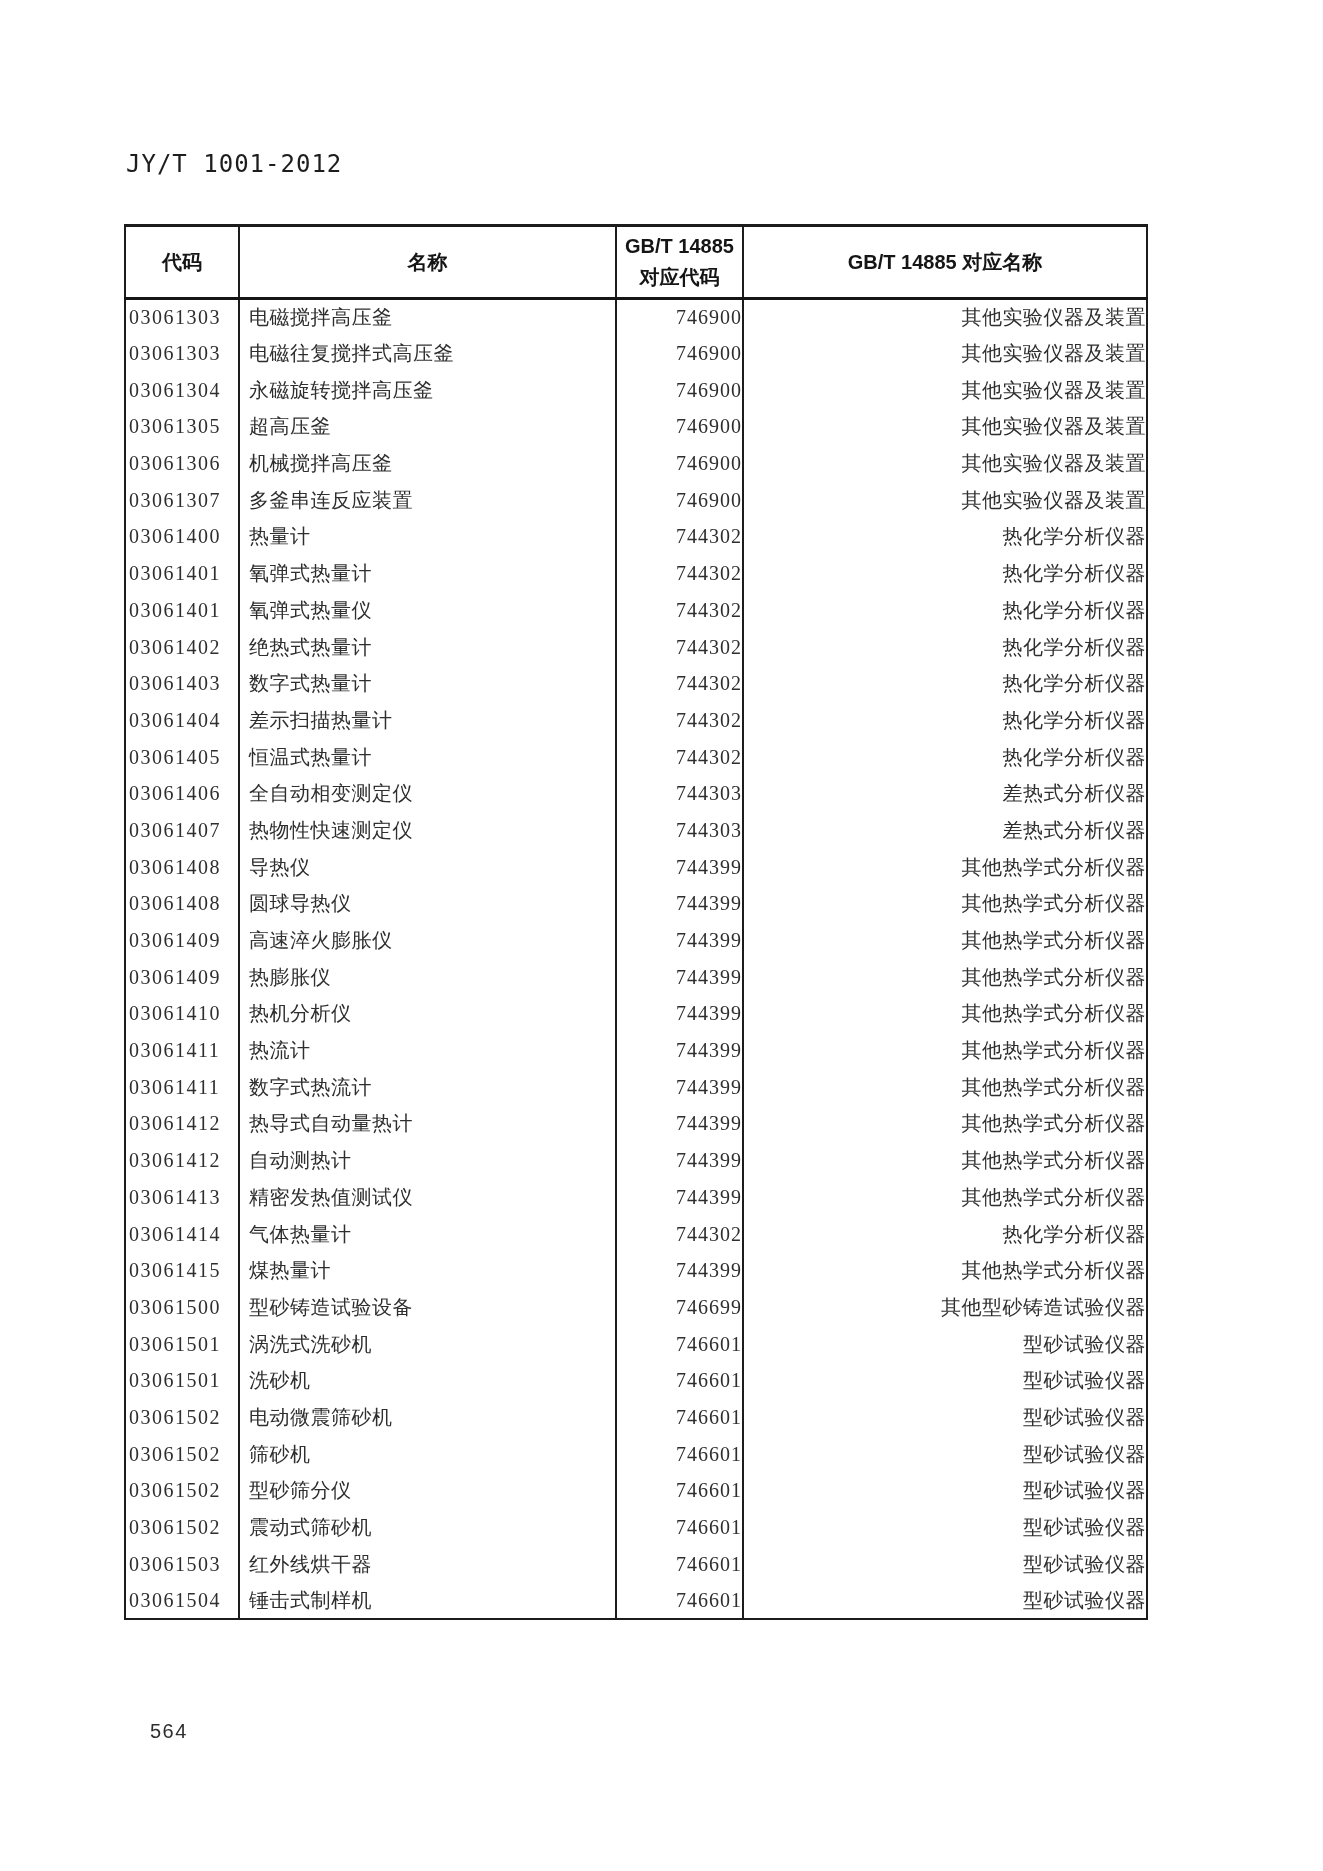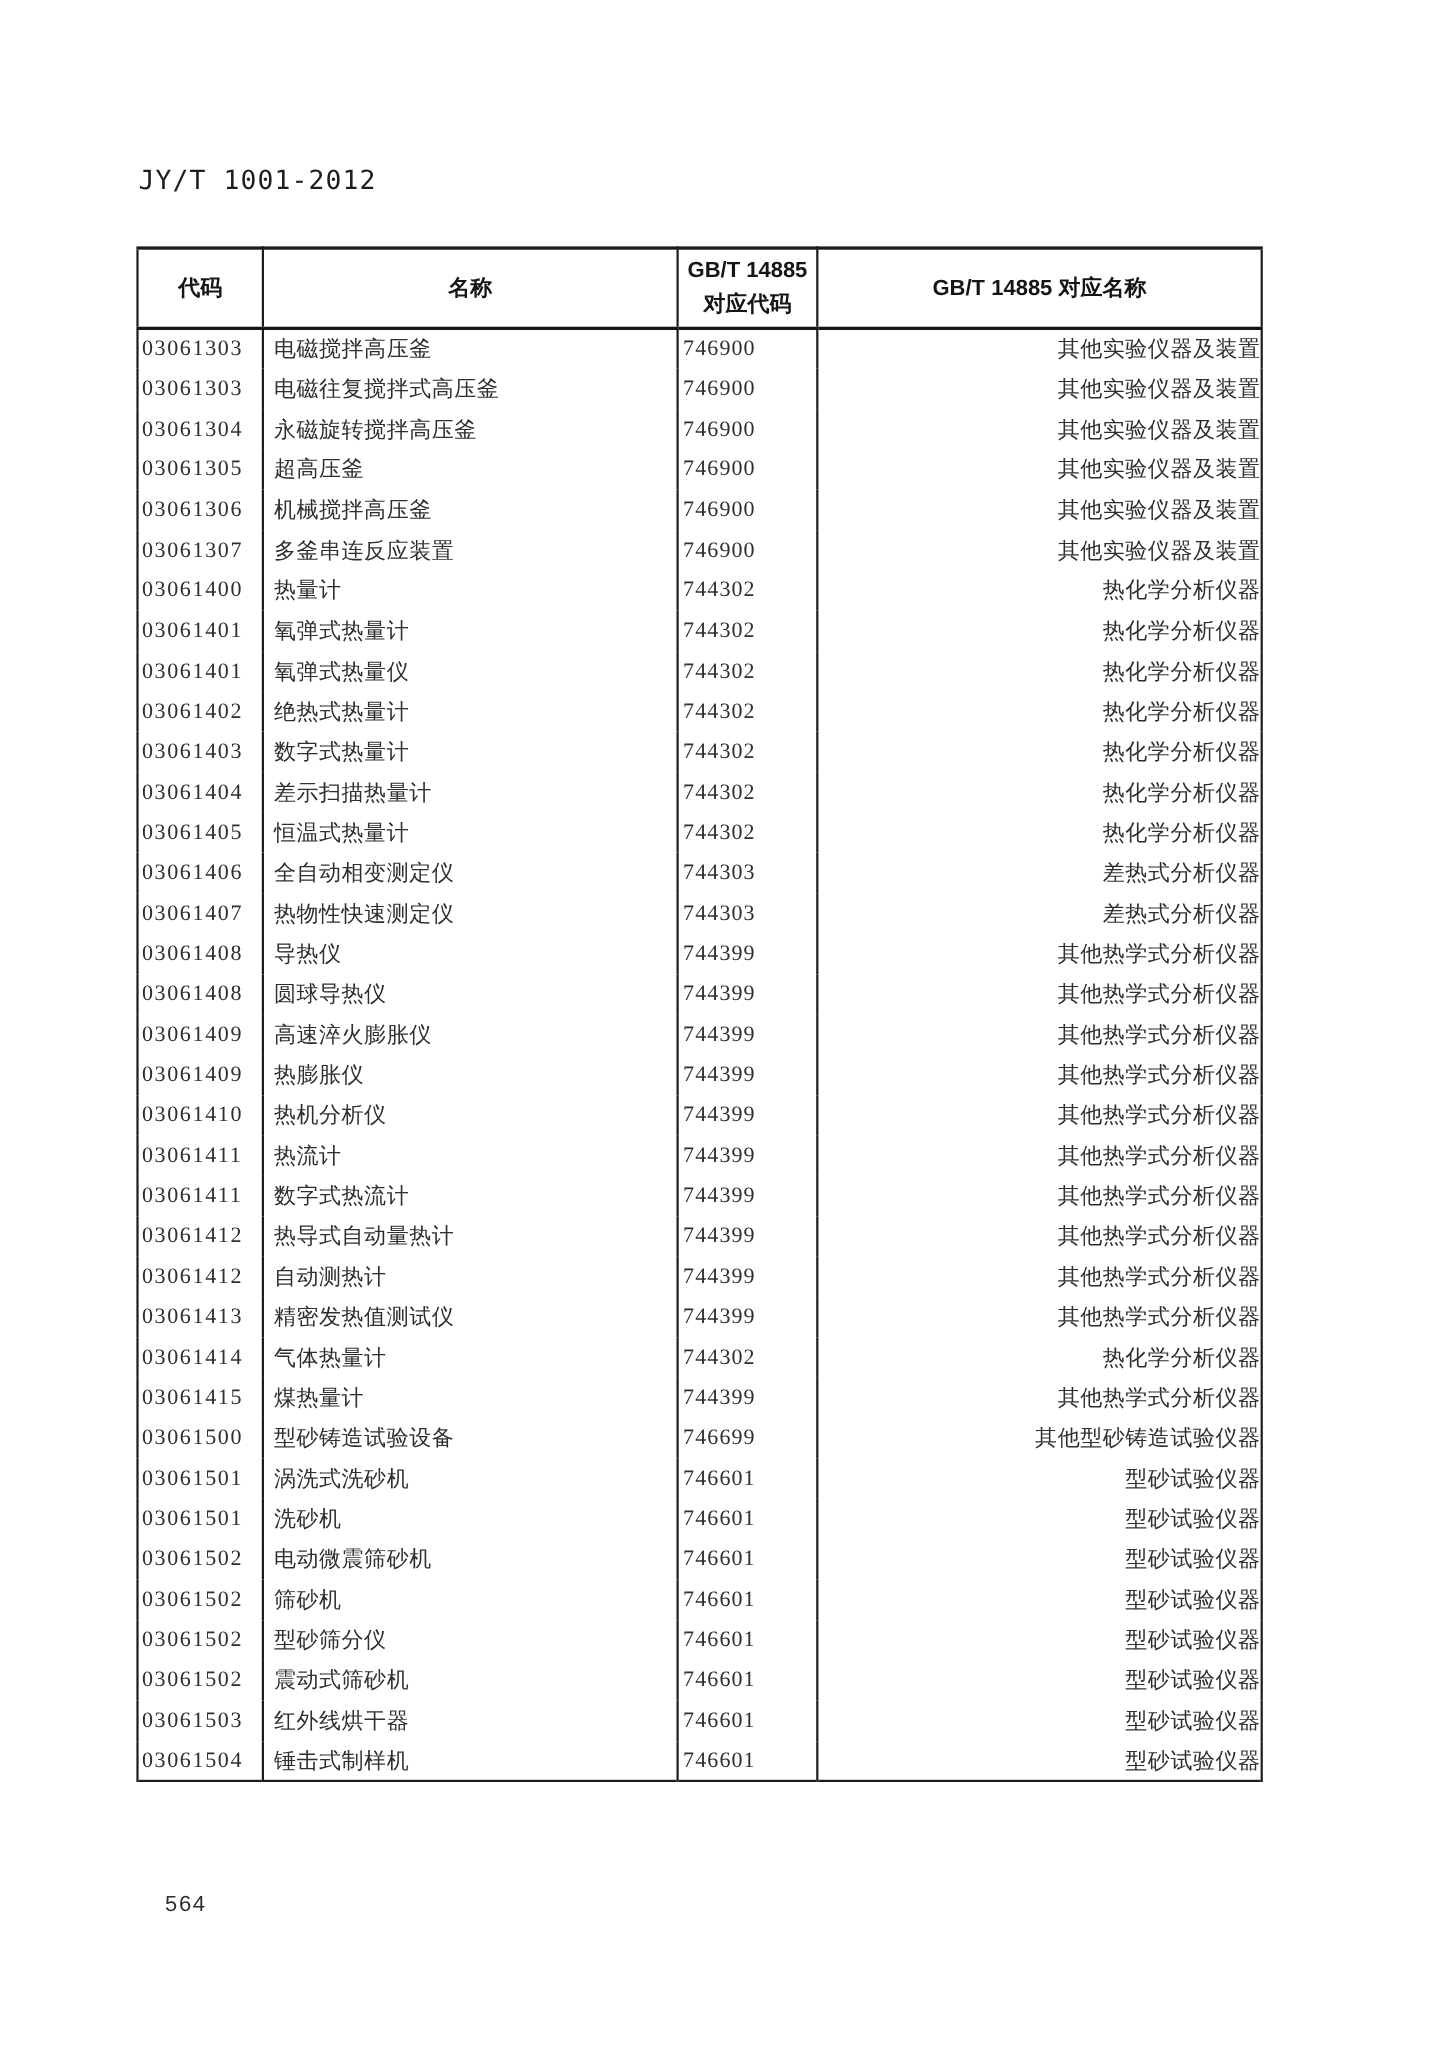--- a/index.html
+++ b/index.html
@@ -59,21 +59,21 @@
     font-family: "Liberation Serif", serif;
     font-size: 20px;
     color: #2e2e2e;
     vertical-align: middle;
     white-space: nowrap;
     overflow: hidden;
     padding: 0;
   }
   .doc-table tbody td.code     { padding-left: 3px;  letter-spacing: 1.5px; }
   .doc-table tbody td.name     { padding-left: 9px;  letter-spacing: 0.5px; }
-  .doc-table tbody td.gbt-code { padding-left: 4px;  letter-spacing: 1px; }
+  .doc-table tbody td.gbt-code { padding-left: 4px;  letter-spacing: 1px; text-align: right; }
   .doc-table tbody td.gbt-name { padding-left: 9px;  letter-spacing: 0.5px; text-align: right; }
   .page-number {
     position: absolute;
     left: 150px;
     top: 1720px;
     font-family: Liberation Sans, sans-serif;
     font-size: 20px;
     letter-spacing: 1.5px;
     color: #2e2e2e;
     text-align: right;

